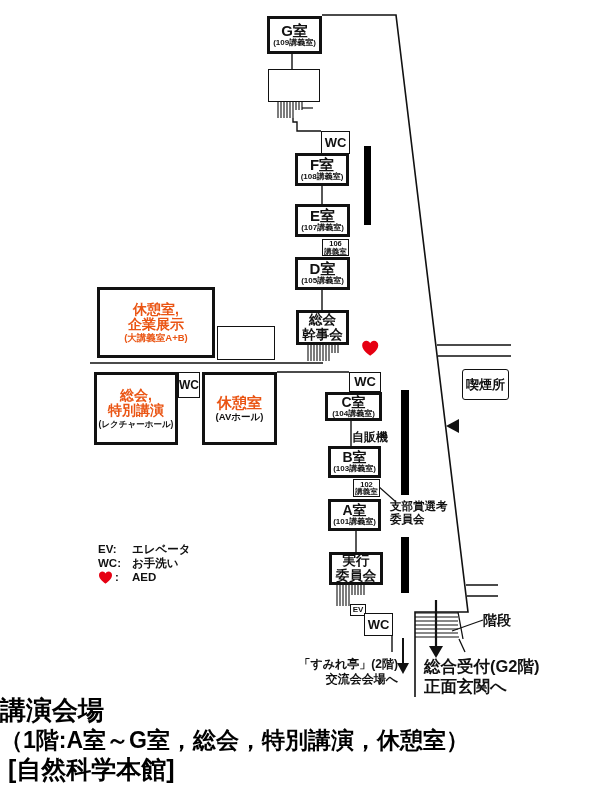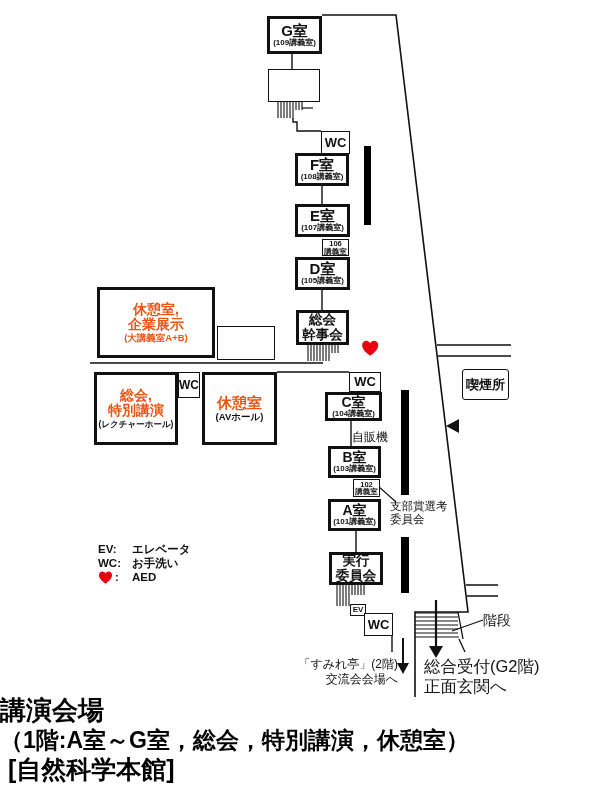--- a/index.html
+++ b/index.html
@@ -8,21 +8,21 @@
   svg.overlay{position:absolute;left:0;top:0;}
   .box{position:absolute;background:#fff;border:1.5px solid #111;box-sizing:border-box;
        display:flex;flex-direction:column;align-items:center;justify-content:center;
        text-align:center;line-height:1.05;}
   .box.bold{border:3px solid #111;}
   .rname{font-weight:bold;font-size:15px;white-space:nowrap;}
   .rsub{font-weight:bold;font-size:8px;white-space:nowrap;}
   .sm{font-weight:bold;font-size:7.5px;line-height:1.0;white-space:nowrap;}
   .wctxt{font-weight:bold;font-size:13px;}
   .orange{color:#ea5514;}
-  .txt{position:absolute;font-weight:normal;white-space:nowrap;}
+  .txt{position:absolute;font-weight:bold;white-space:nowrap;}
   .legend{position:absolute;left:98px;top:542px;}
   .lrow{display:flex;align-items:center;height:14px;font-size:11.5px;font-weight:bold;}
   .lkey{width:34px;display:flex;align-items:center;}
   .title{position:absolute;left:0;top:696px;width:600px;text-align:left;font-weight:bold;color:#000;}
   .t1{font-size:26px;line-height:29px;}
   .t2{font-size:23px;line-height:30px;}
   .t3{font-size:25px;line-height:29px;padding-left:8px;}
 </style>
 </head>
 <body>

